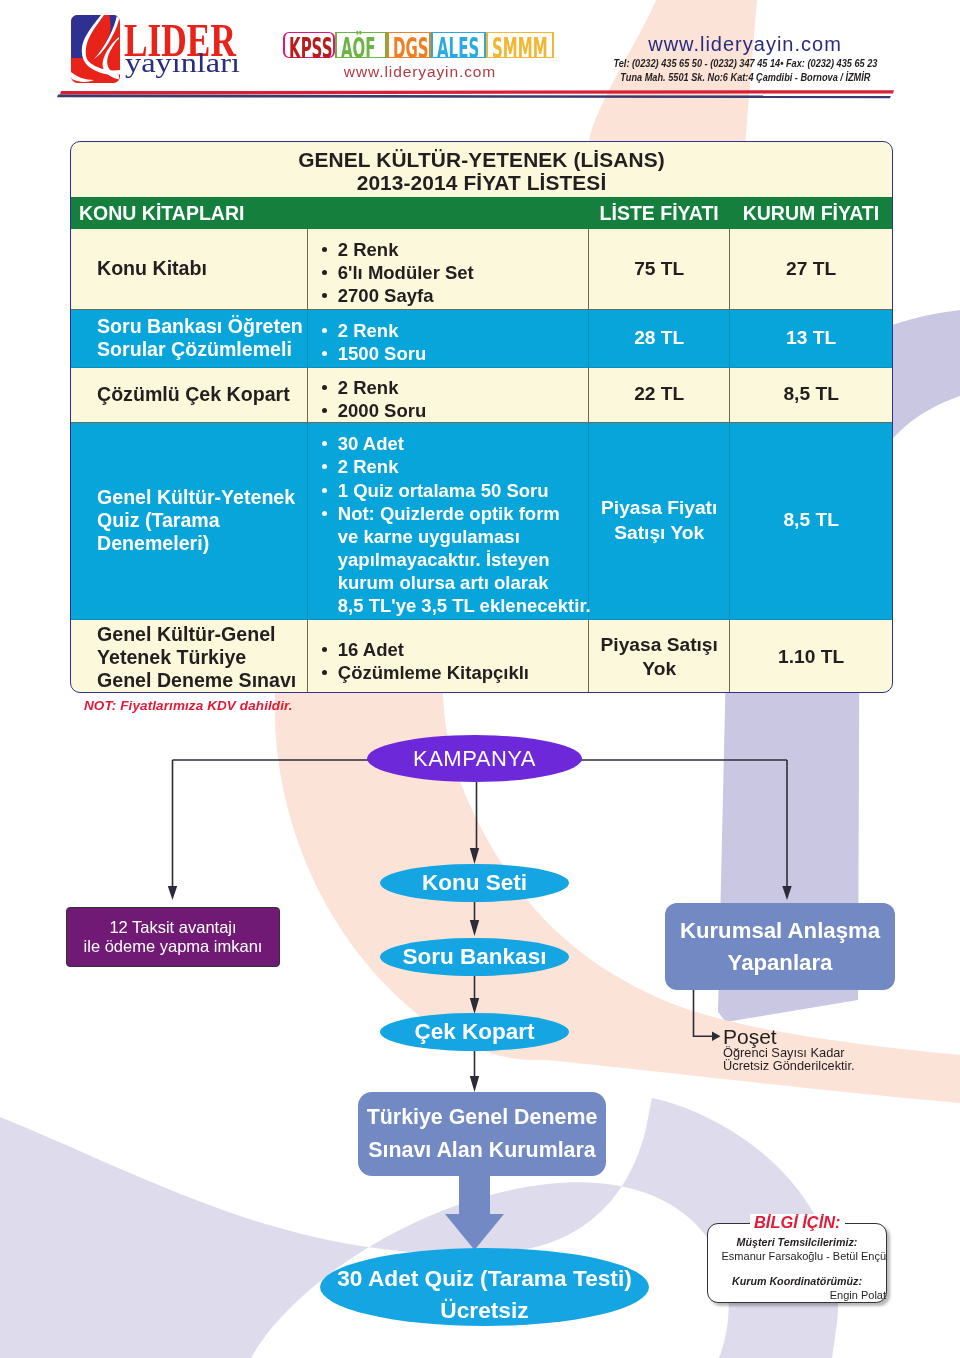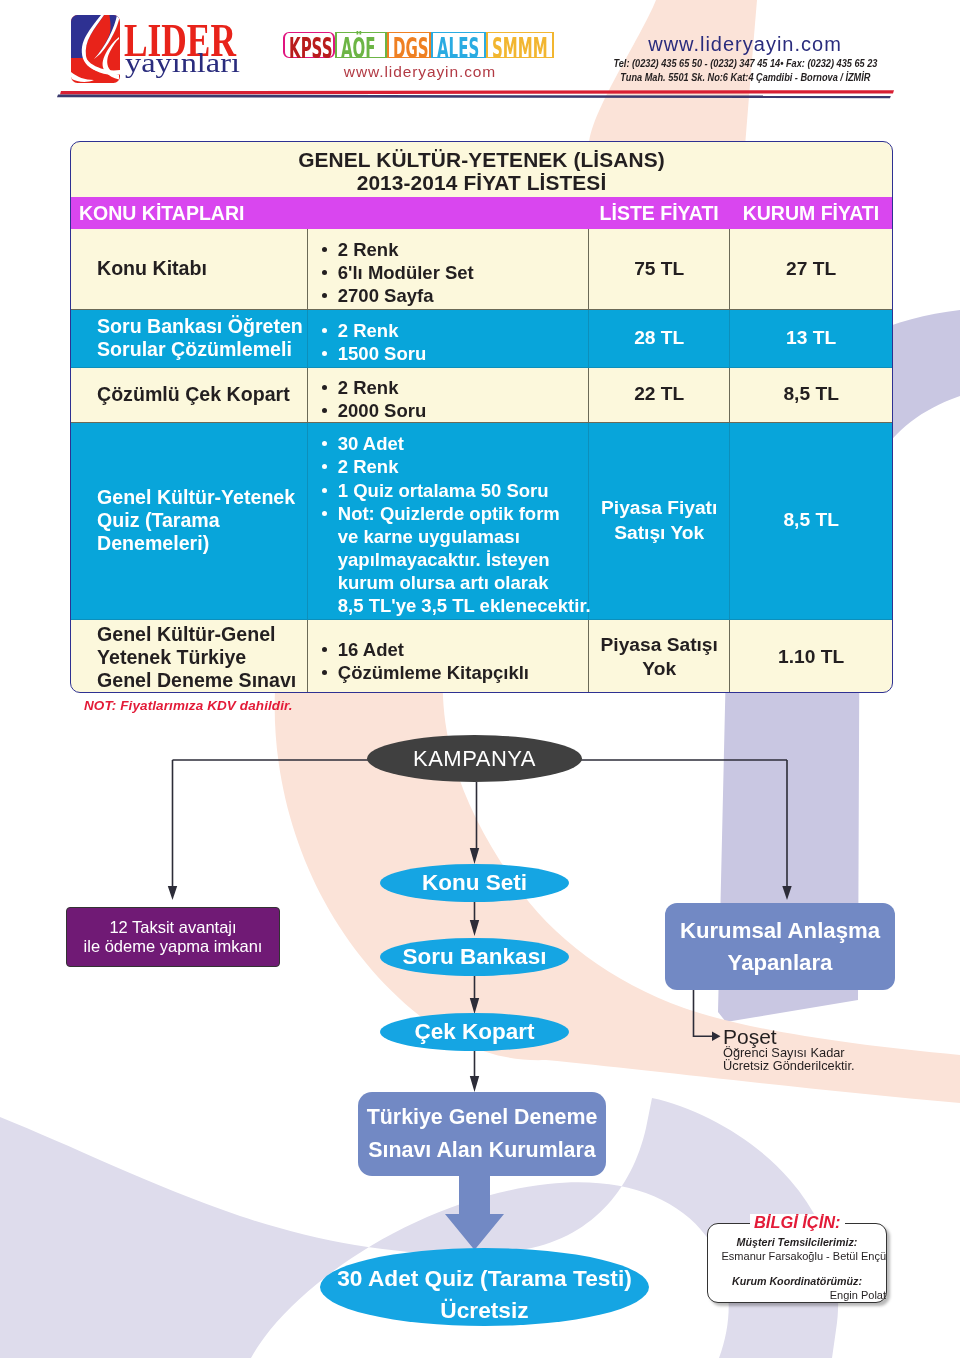--- a/index.html
+++ b/index.html
@@ -34,40 +34,40 @@
   .contact-line > i{display:inline-block;font-style:italic;transform:scaleX(0.86);transform-origin:50% 50%;}
 
   #rule{position:absolute;left:0;top:85px;width:960px;height:16px;}
 
   
   #table{position:absolute;left:70px;top:141px;width:823px;height:552px;z-index:3;
          border:1.6px solid #2E3192;border-radius:10px;background:#FCF8DC;overflow:hidden;
          box-sizing:border-box;}
   #tbl-title{height:55px;box-sizing:border-box;padding-top:6px;text-align:center;font-weight:bold;font-size:20.9px;color:#231F20;line-height:23px;letter-spacing:0.1px;}
   table{border-collapse:collapse;width:100%;table-layout:fixed;}
-  th{background:#d946ef;color:#fff;font-size:19.5px;font-weight:bold;text-align:center;height:32px;padding:0;letter-spacing:0px;}
+  th{background:#15803d;color:#fff;font-size:19.5px;font-weight:bold;text-align:center;height:32px;padding:0;letter-spacing:0px;}
   th.left{text-align:left;padding-left:8px;}
   td{border-left:1px solid #6b6a57;border-bottom:1px solid #6b6a57;vertical-align:middle;color:#231F20;padding:0;}
   tr.cyan td{background:#08A5DA;color:#fff;border-left-color:#0d8fbb;border-bottom-color:#0d8fbb;}
   td.first{border-left:none;text-align:left;padding-left:26px;font-weight:bold;font-size:19.6px;line-height:23.1px;}
   td.det{padding-left:11px;padding-top:8px;}
   td.price{text-align:center;font-weight:bold;font-size:19.2px;line-height:24.5px;}
   tr:last-child td{border-bottom:none;}
   ul{margin:0;padding:0;list-style:none;}
   li{position:relative;font-weight:bold;font-size:18.5px;line-height:23.1px;padding-left:19px;white-space:nowrap;}
   li:before{content:"";position:absolute;left:3px;top:9px;width:5px;height:5px;border-radius:50%;background:#231F20;}
   tr.cyan li:before{background:#fff;}
 
   #kdv{position:absolute;left:84px;top:698px;font-size:13.5px;font-weight:bold;font-style:italic;color:#E31B38;z-index:3;letter-spacing:0.1px;}
 
   
   #flow{position:absolute;left:0;top:0;width:960px;height:1358px;z-index:2;}
   .node{position:absolute;z-index:3;display:flex;align-items:center;justify-content:center;text-align:center;box-sizing:border-box;color:#fff;}
   .node span{white-space:nowrap;}
-  #n-kampanya{left:367px;top:735px;width:215px;height:47px;background:#404040;border-radius:50%;font-weight:normal;font-size:22px;letter-spacing:0.5px;}
+  #n-kampanya{left:367px;top:735px;width:215px;height:47px;background:#6d28d9;border-radius:50%;font-weight:normal;font-size:22px;letter-spacing:0.5px;}
   #n-konu{left:380px;top:864px;width:189px;height:38px;background:#15A5E3;border-radius:50%;font-weight:bold;font-size:22.5px;}
   #n-soru{left:380px;top:938px;width:189px;height:38px;background:#15A5E3;border-radius:50%;font-weight:bold;font-size:22.5px;}
   #n-cek{left:380px;top:1013px;width:189px;height:38px;background:#15A5E3;border-radius:50%;font-weight:bold;font-size:22.5px;}
   #n-quiz{left:320px;top:1248px;width:329px;height:78px;background:#15A5E3;border-radius:50%;font-weight:bold;font-size:22.7px;line-height:32.5px;padding-top:14px;}
   #n-taksit{left:66px;top:907px;width:214px;height:60px;background:#701a75;border:1.3px solid #333;border-radius:4px;font-size:16.5px;line-height:19.5px;}
   #n-kurumsal{left:665px;top:903px;width:230px;height:87px;background:#7289C4;border-radius:12px;font-weight:bold;font-size:22.2px;line-height:32px;}
   #n-turkiye{left:358px;top:1092px;width:248px;height:84px;background:#7289C4;border-radius:14px;font-weight:bold;font-size:21.4px;line-height:33px;}
 
   #poset{position:absolute;z-index:3;left:723px;top:1026px;}
   #poset-t{font-size:21px;color:#231F20;line-height:21px;}

